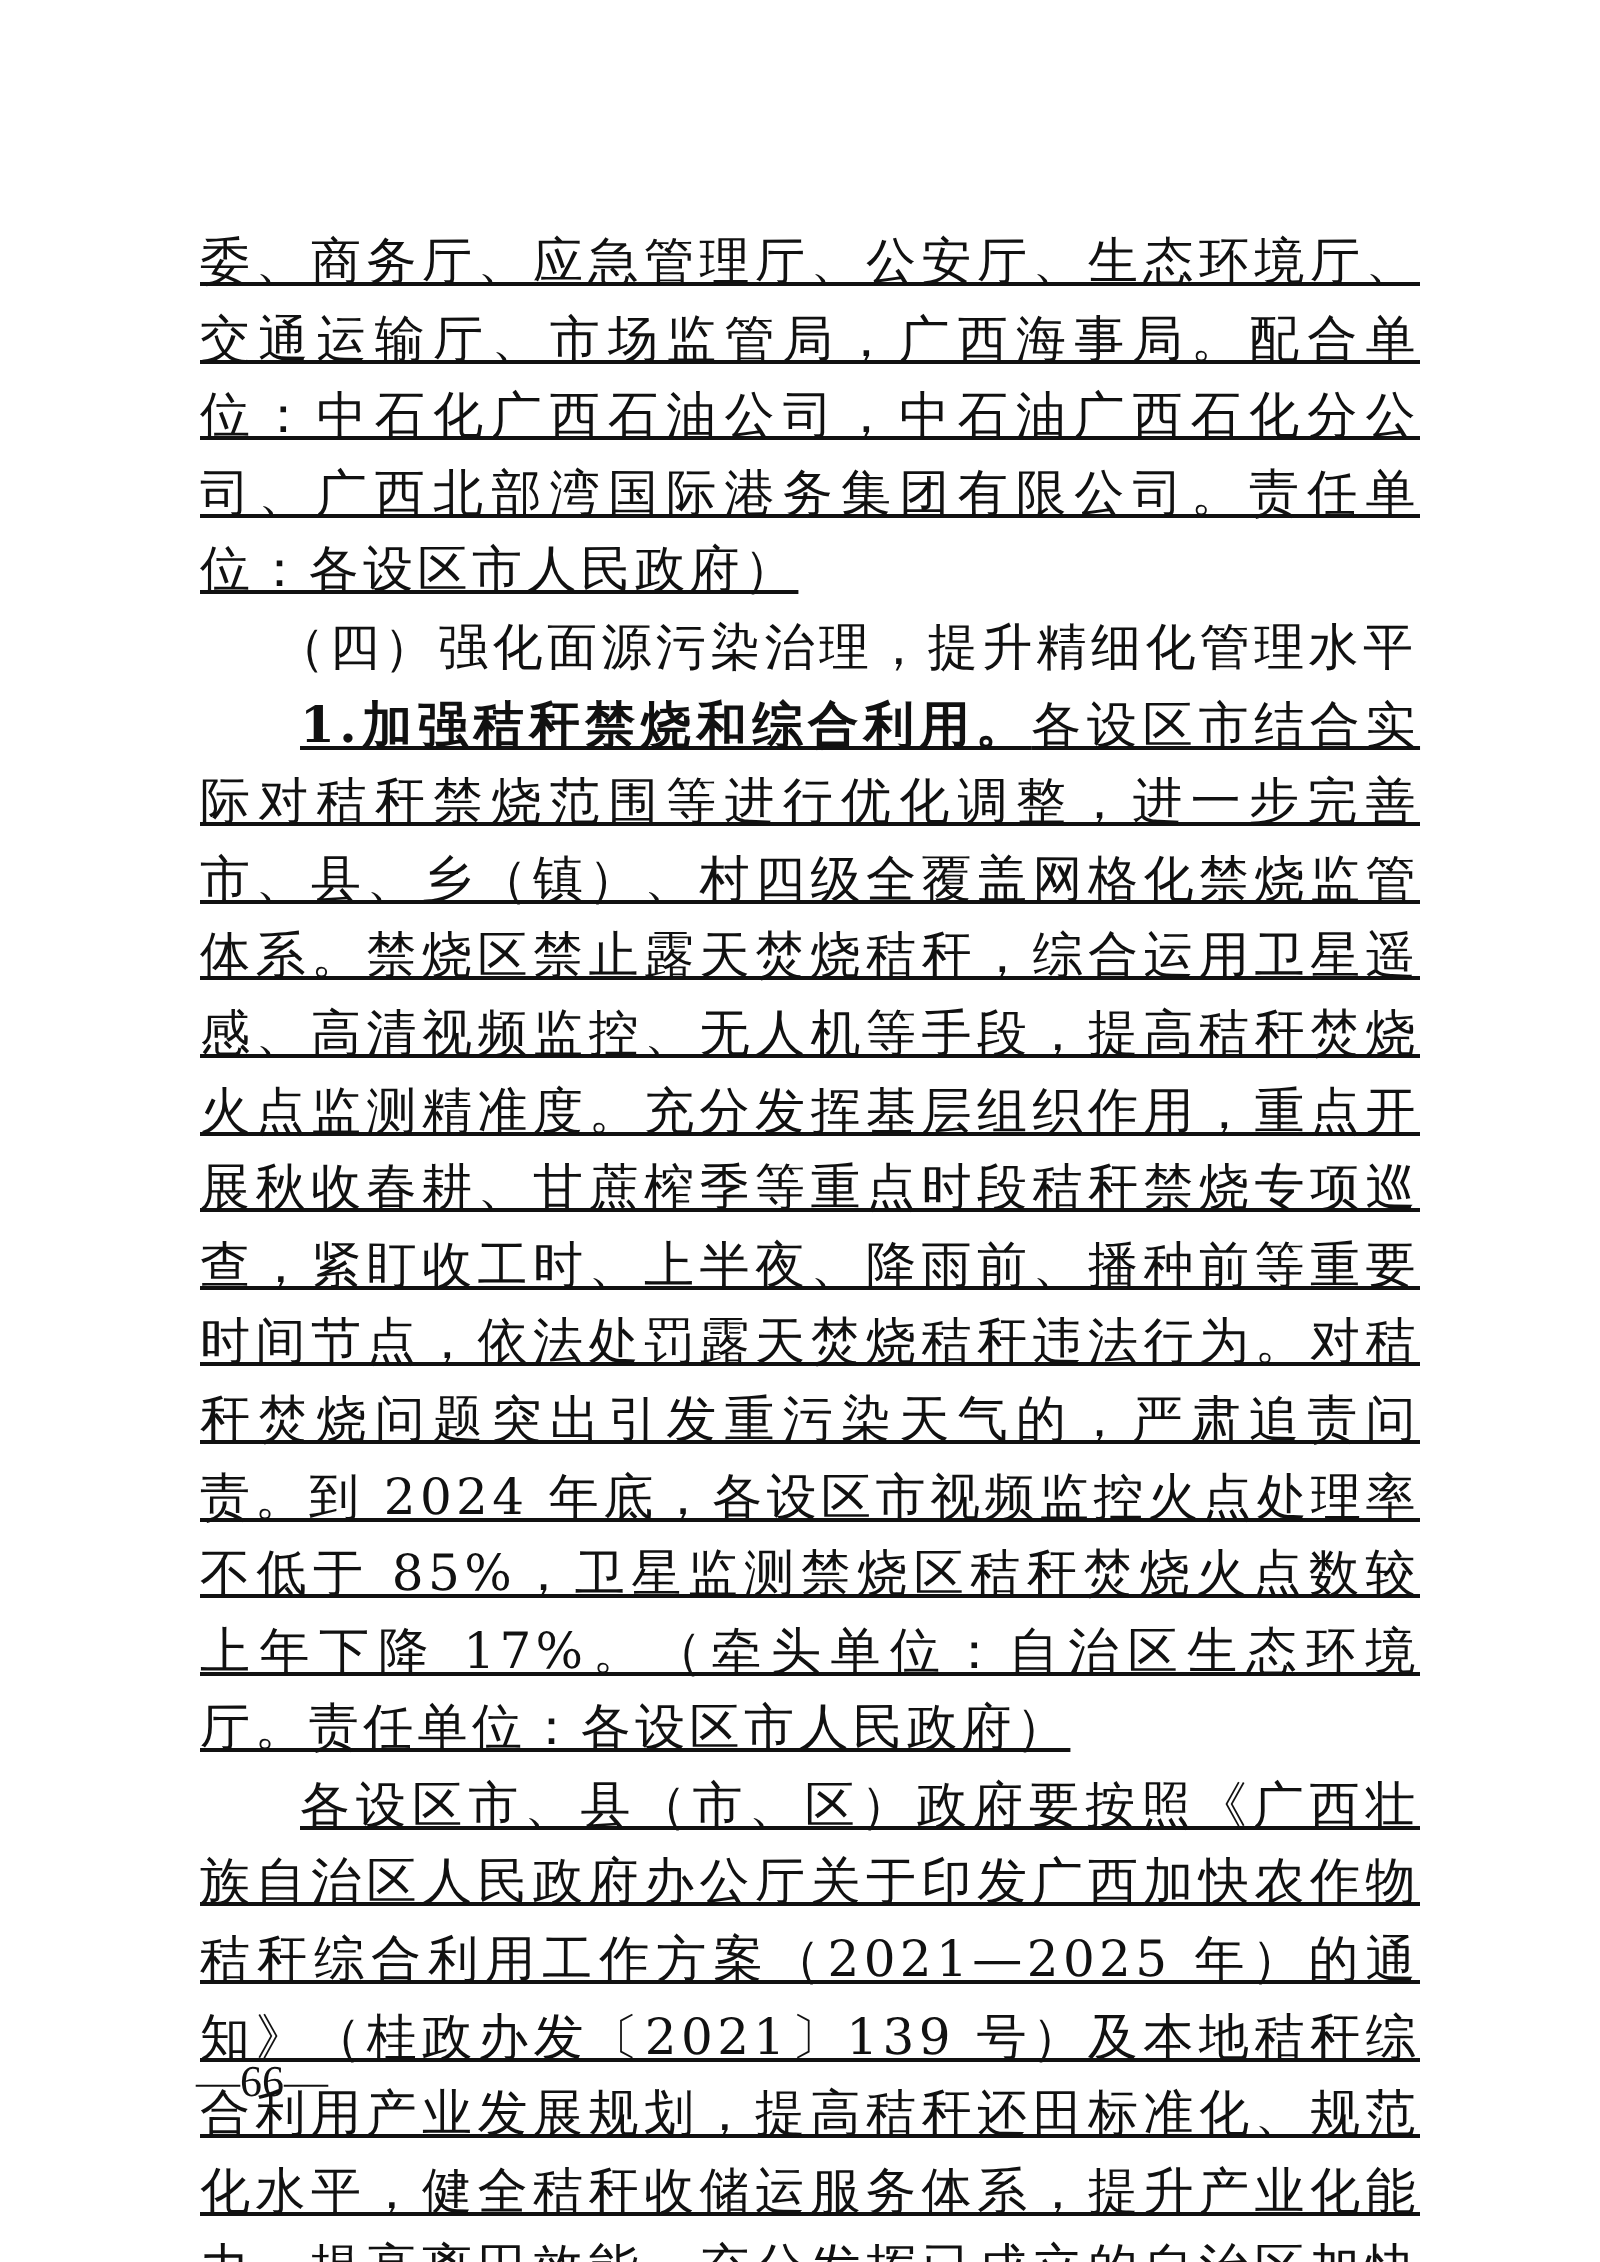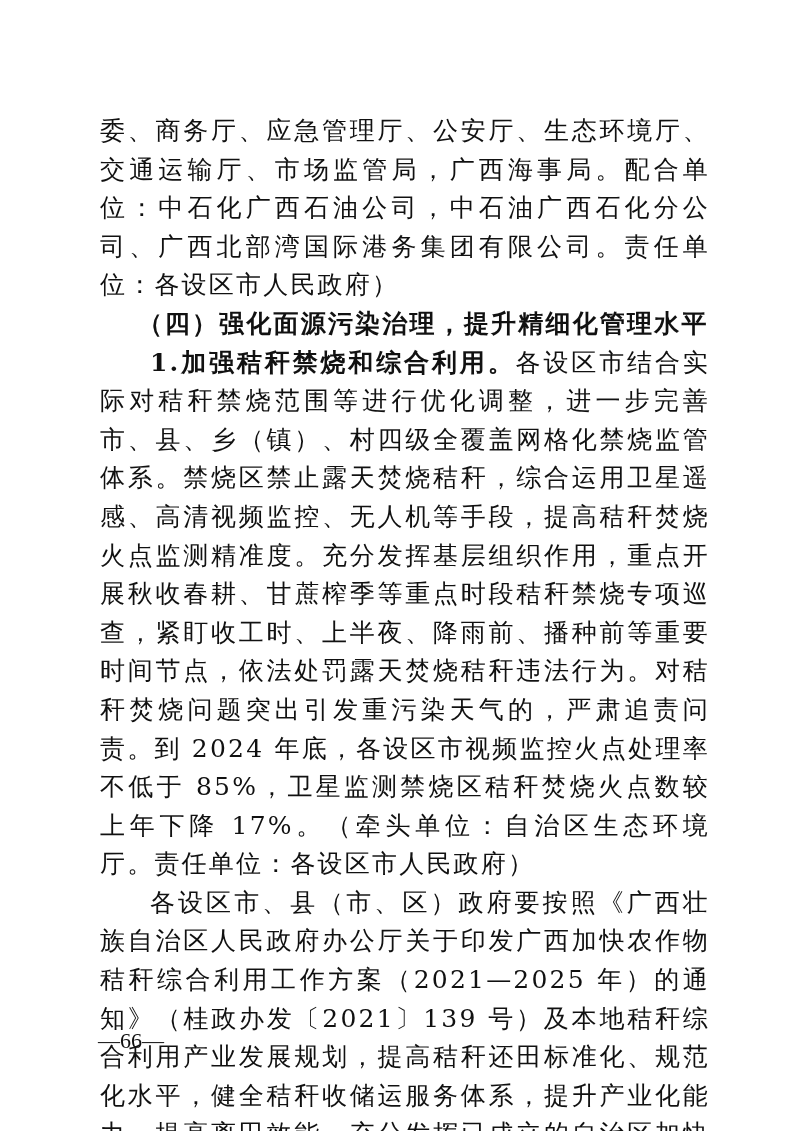--- a/index.html
+++ b/index.html
@@ -22,34 +22,34 @@
       width: 610px;
     }
     .para {
       margin: 0;
       font-size: 25px;
       line-height: 38.6px;
       text-align: justify;
       text-justify: inter-character;
       letter-spacing: 2.2px;
       word-break: break-all;
+      text-decoration: underline;
     }
     .indent {
       text-indent: 2em;
     }
     .bold {
       font-weight: bold;
     }
     .heading {
       margin: 0;
       font-size: 25px;
       line-height: 38.6px;
       letter-spacing: 2.2px;
       padding-left: 1.5em;
-      font-weight: bold;
     }
     .page-number {
       position: absolute;
       left: 98px;
       top: 1028px;
       font-family: "Liberation Serif", "DejaVu Serif", serif;
       font-size: 22px;
       color: #111111;
       letter-spacing: 0;
     }

